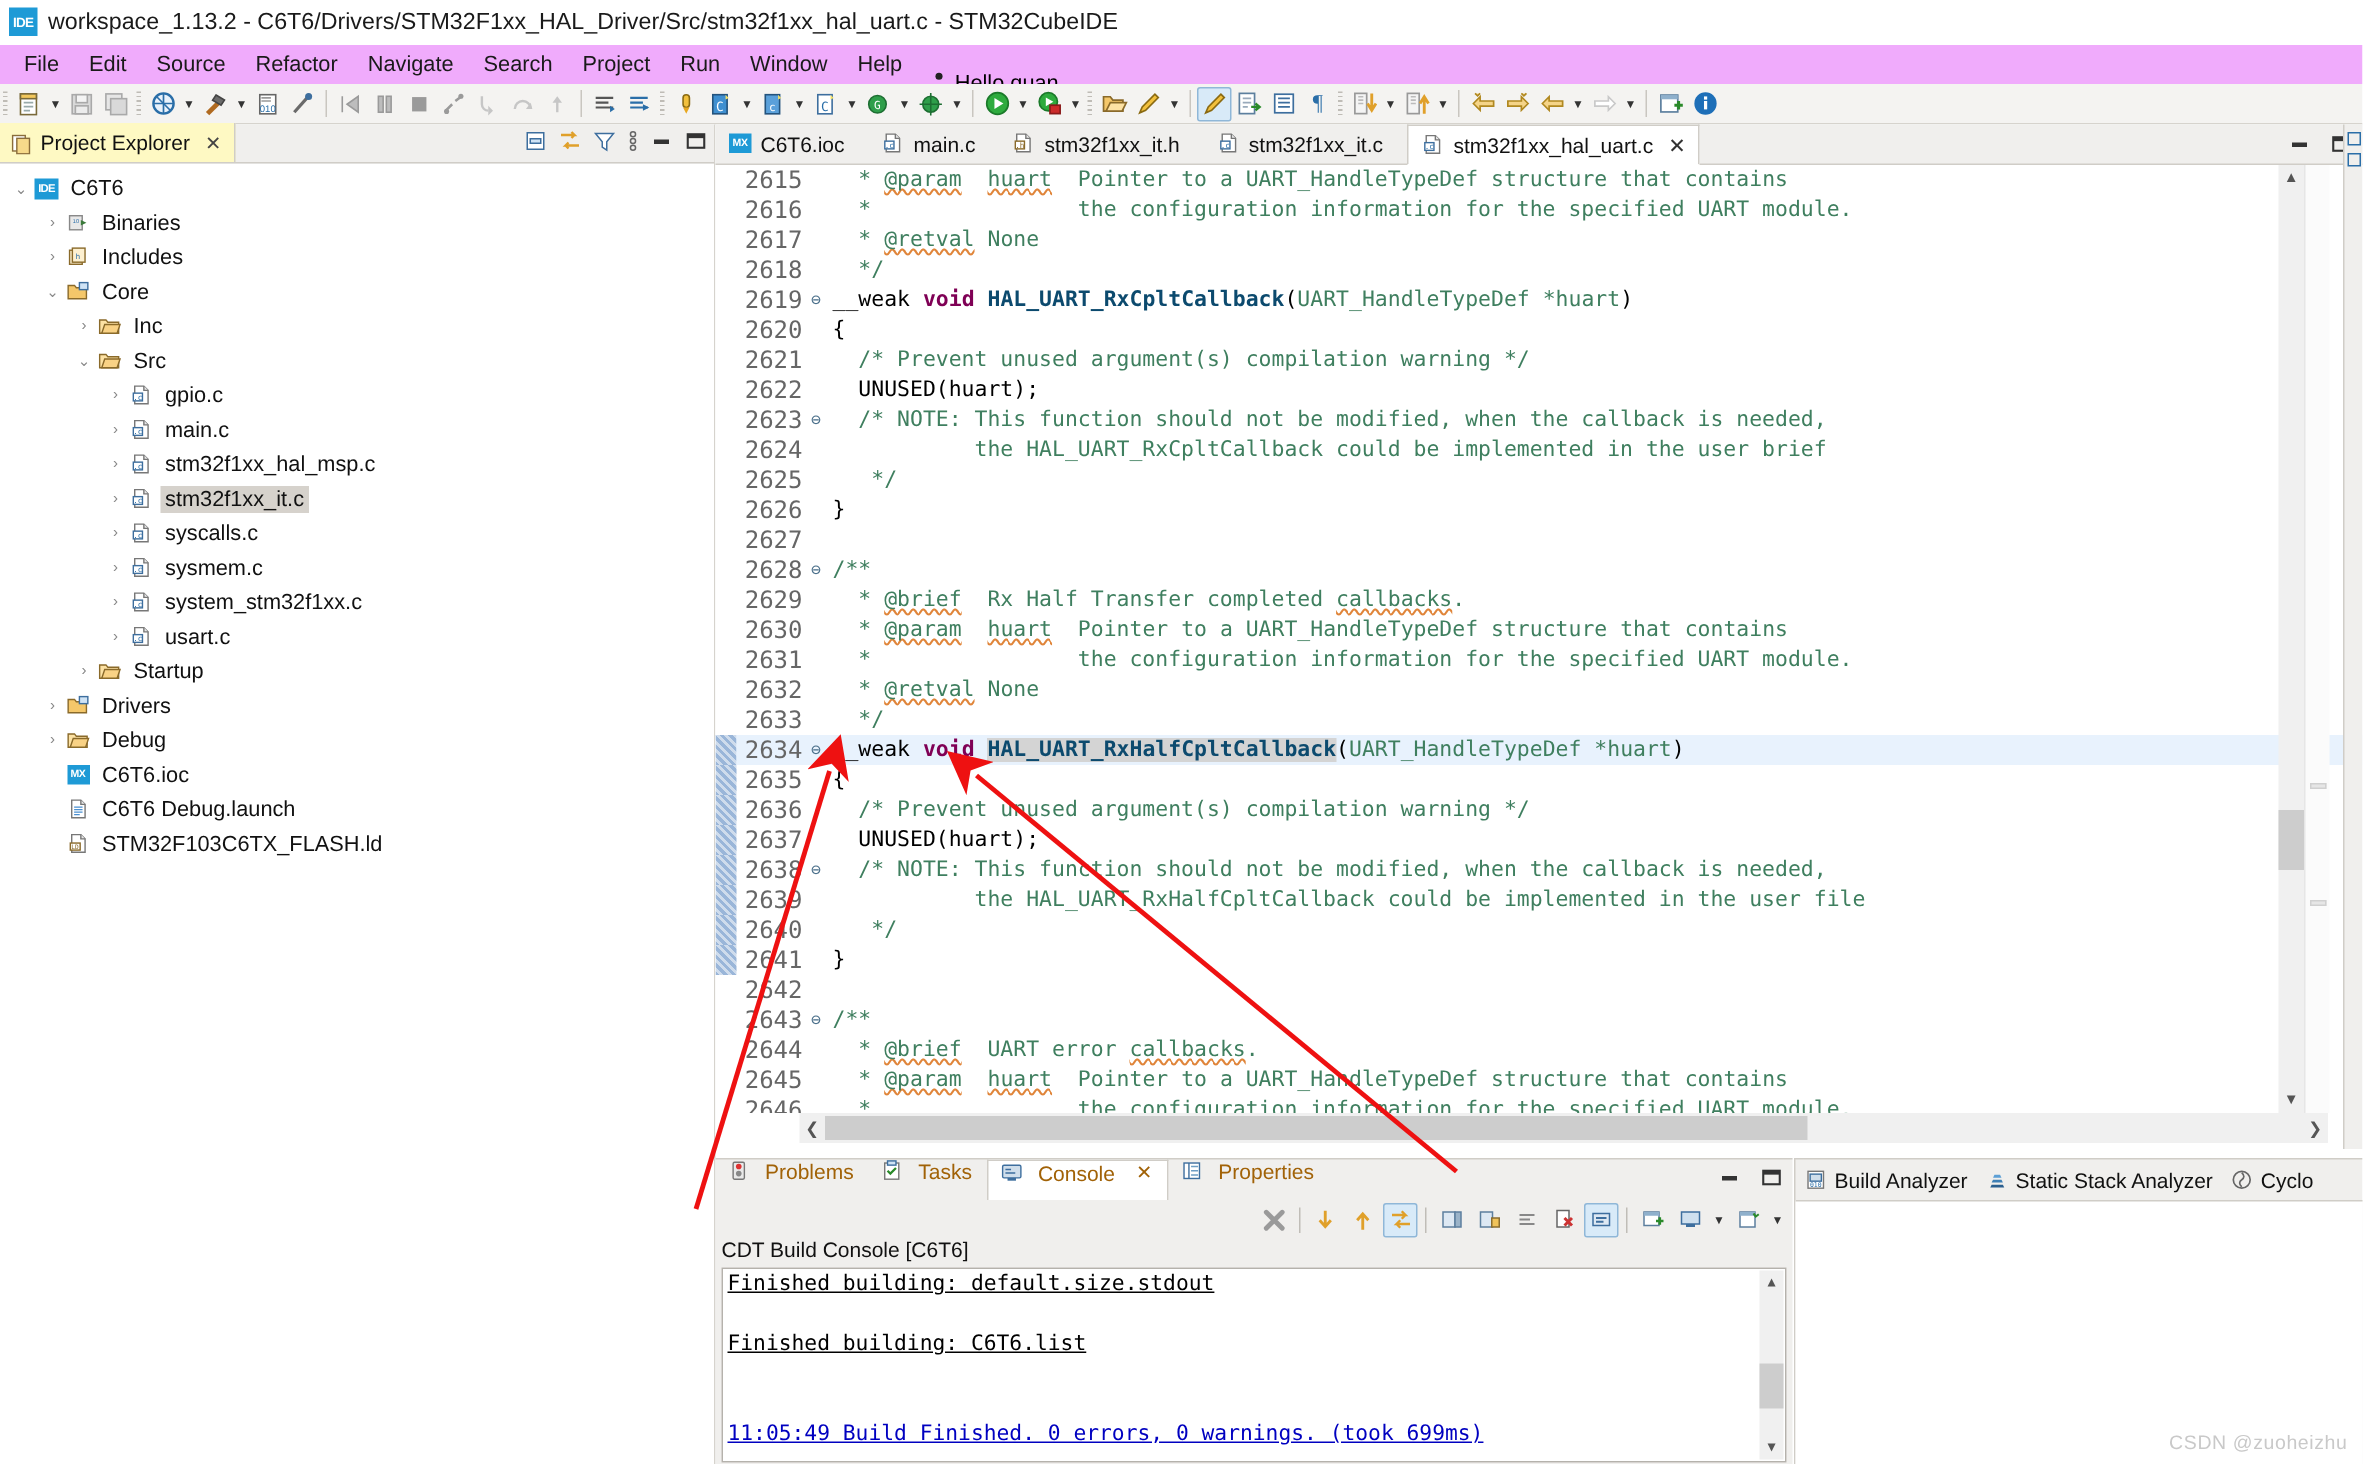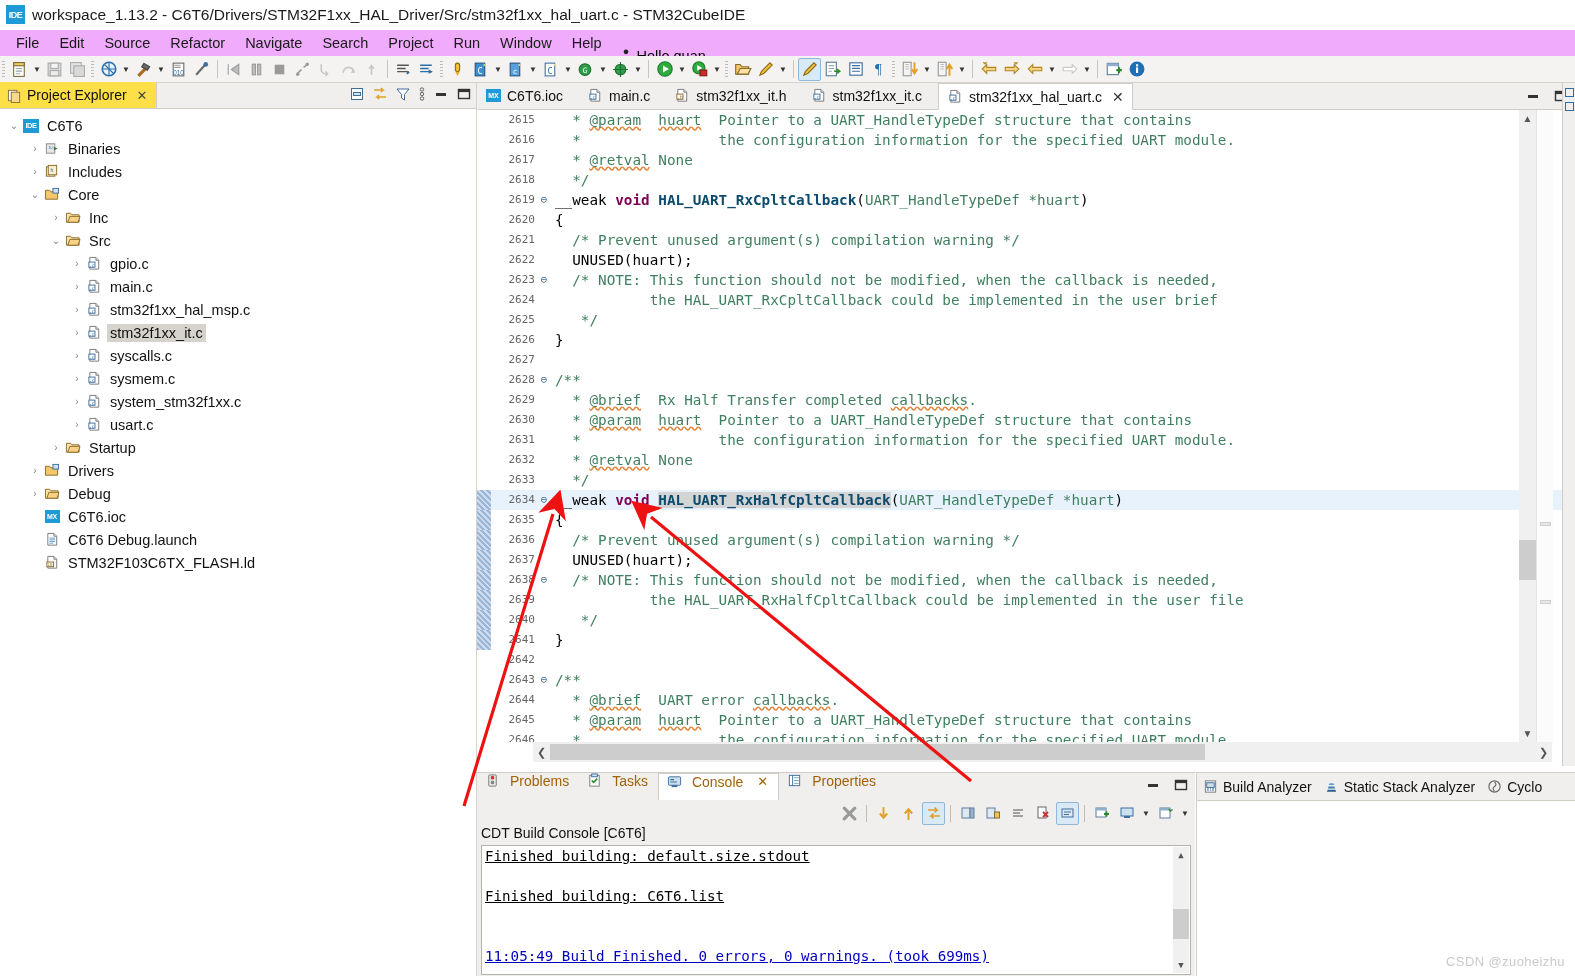--- a/index.html
+++ b/index.html
@@ -74,21 +74,21 @@
     background: #ffffff;
     border-right: 1px solid #d6d3cd;
   }
   .pe-tabrow {
     height: 26px; background: #f0efed; display: flex; align-items: flex-end;
     border-bottom: 1px solid #d0cdc7;
     position: relative;
   }
   .pe-tab {
     height: 26px; display: flex; align-items: center; gap: 5px;
-    padding: 0 8px 0 7px; background: #fde047;
+    padding: 0 8px 0 7px; background: #fef9c3;
     border-right: 1px solid #d0cdc7;
     font-size: 14px; color: #111;
   }
   .pe-tab .x { font-size: 13px; color: #444; margin-left: 5px; }
   .pe-toolicons {
     position: absolute; right: 4px; top: 3px; display: flex; align-items: center; gap: 7px;
   }
   .pe-tree { padding: 5px 0 0 0; font-size: 14.5px; color: #111; }
   .row {
     display: flex; align-items: center; height: 23px; white-space: nowrap;
@@ -131,21 +131,21 @@
     font-family: "DejaVu Sans Mono", monospace;
     font-size: 14.3px; line-height: 20px;
   }
   .cline { height: 20px; display: flex; align-items: center; white-space: pre; }
   .cline.hl { background: #e8f2fd; }
   .cline.hl .lno { background: #e8f2fd; }
   .mark { width: 14px; height: 20px; flex: none; }
   .mark.occ { background: repeating-linear-gradient(45deg,#9ab6d9 0 2px,#cfdcec 2px 4px); }
   .lno {
     width: 46px; flex: none; text-align: right; padding-right: 2px;
-    color: #666; font-size: 11px;
+    color: #666; font-size: 16px;
   }
   .fold { width: 14px; flex: none; text-align: center; color: #4a6f8a; font-size: 11px; }
   .ctext { padding-left: 4px; }
 
   
   .c-com { color: #3f7f5f; }
   .c-kw  { color: #7f0055; font-weight: bold; }
   .c-fn  { color: #0c4a6e; font-weight: bold; }
   .c-typ { color: #3f7f5f; }
   .c-pl  { color: #000000; }

